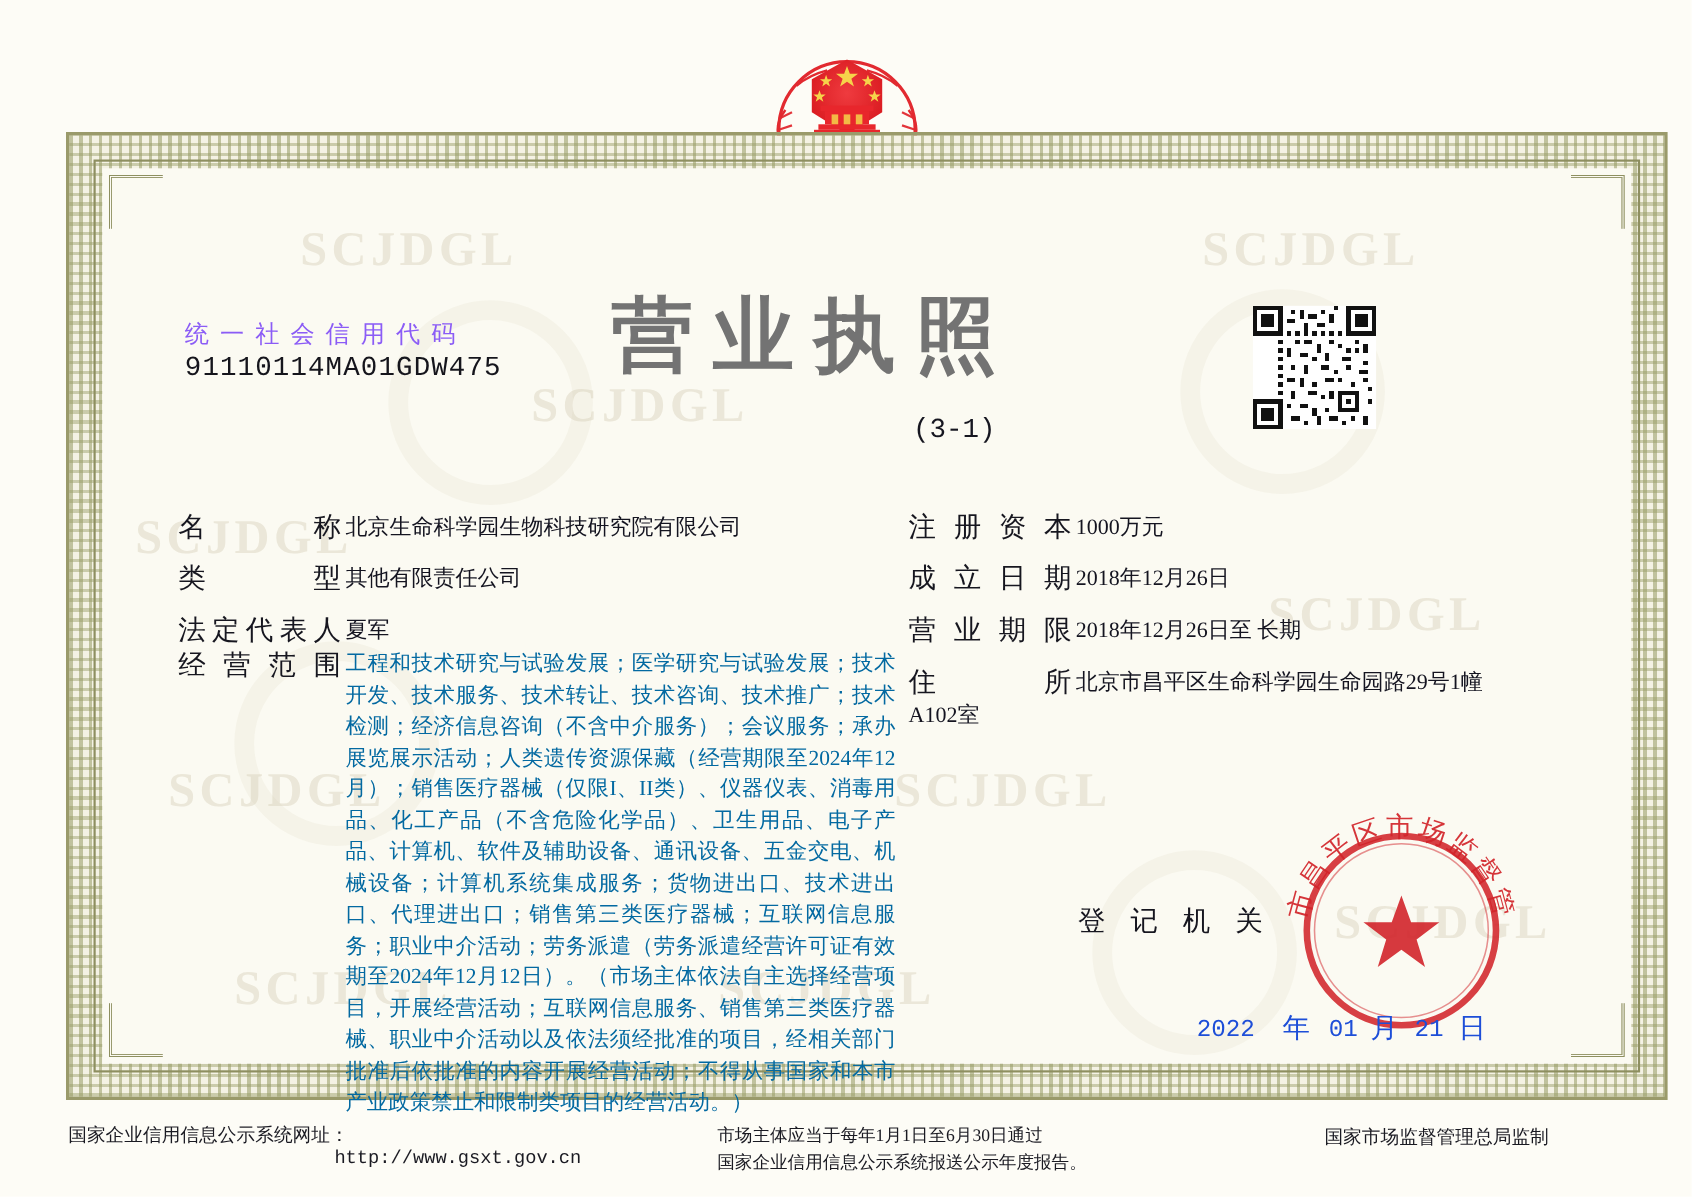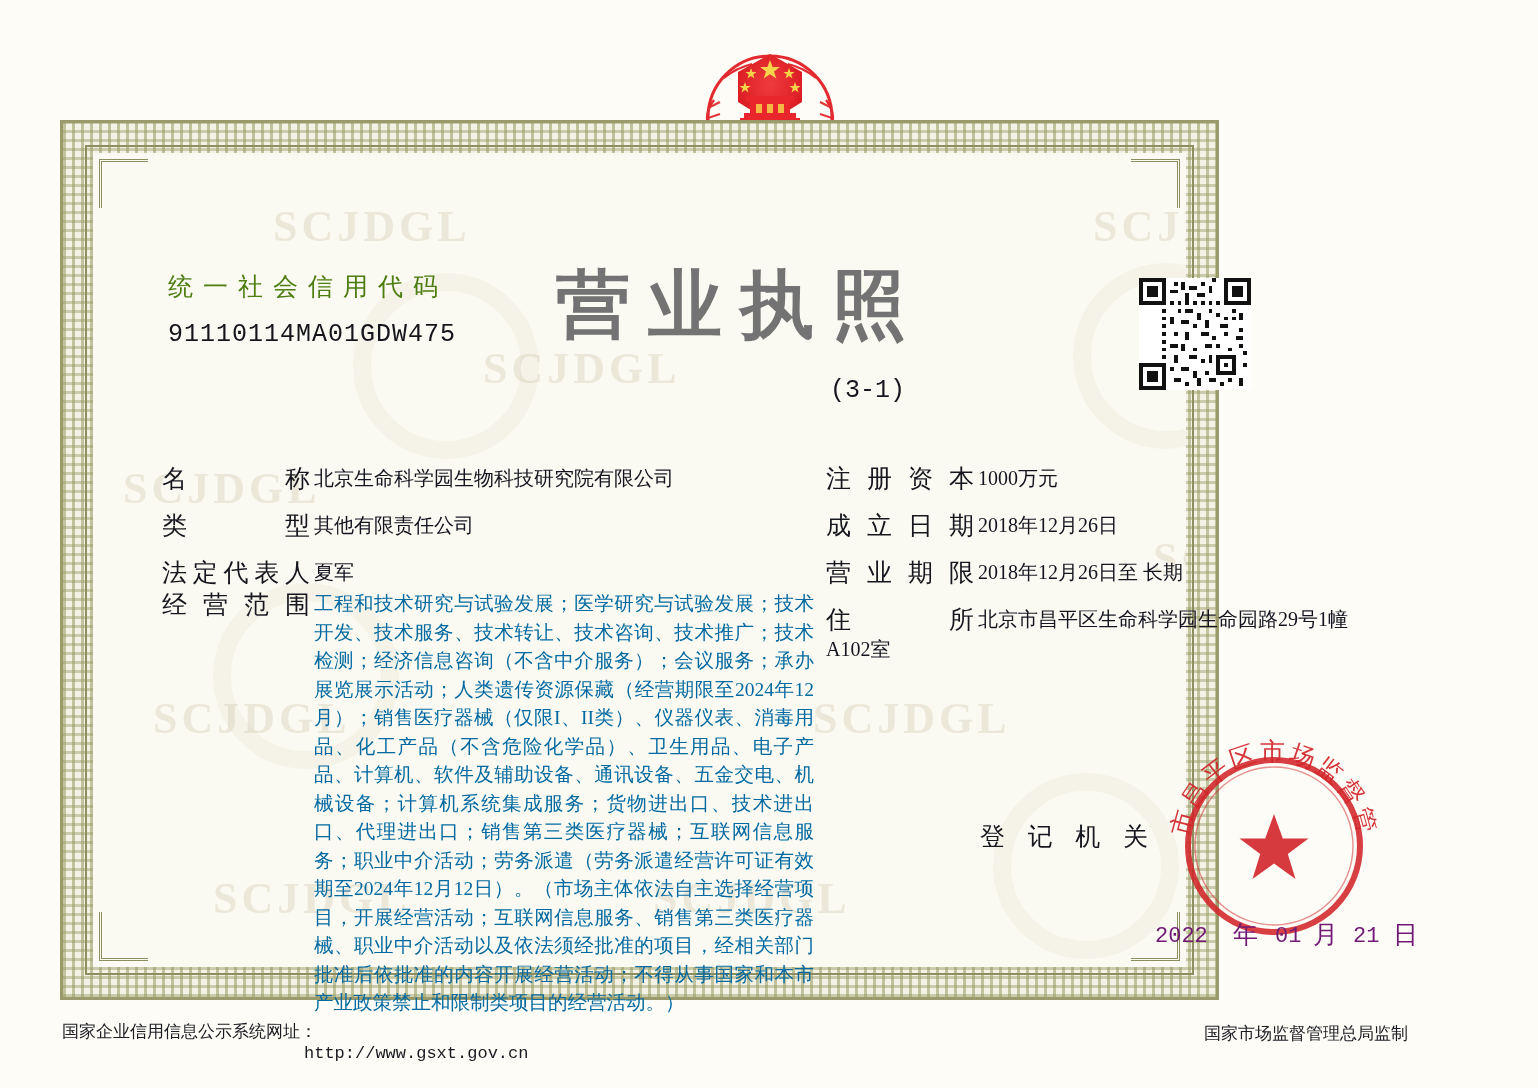--- a/index.html
+++ b/index.html
@@ -17,21 +17,21 @@
     position: relative;
     width: 1538px;
     height: 1088px;
     background: #fdfcf6;
   }
   
   .frame-outer {
     position: absolute;
     left: 60px;
     top: 120px;
-    width: 1159px;
+    width: 1456px;
     height: 880px;
     box-sizing: border-box;
     border: 3px solid #9a9a6a;
     background:
       repeating-linear-gradient(90deg,
         rgba(150,155,100,0.55) 0px,
         rgba(150,155,100,0.55) 3px,
         rgba(255,255,255,0) 3px,
         rgba(255,255,255,0) 9px),
       repeating-linear-gradient(0deg,
@@ -101,24 +101,24 @@
     position: absolute;
     left: 690px;
     top: 38px;
     width: 160px;
     height: 170px;
   }
   
   .credit-label {
     position: absolute;
     left: 168px;
-    top: 270px;
-    font-size: 25px;
+    top: 289px;
+    font-size: 22px;
     letter-spacing: 10px;
-    color: #4d7c0f;
+    color: #8b5cf6;
     font-family: "Liberation Serif", serif;
   }
   .credit-code {
     position: absolute;
     left: 168px;
     top: 320px;
     font-size: 25px;
     letter-spacing: 1px;
     color: #15151c;
     font-family: "Liberation Mono", monospace;
@@ -220,26 +220,26 @@
   .seal {
     position: absolute;
     left: 1158px;
     top: 730px;
     width: 232px;
     height: 232px;
   }
   
   .date-line {
     position: absolute;
-    left: 1155px;
+    left: 1088px;
     top: 918px;
     width: 250px;
     height: 40px;
     font-size: 25px;
-    color: #701a75;
+    color: #1d4ed8;
   }
   .date-y { position:absolute; left:0; top:6px; font-family:"Liberation Mono", monospace; font-size:22px;}
   .date-y-ch { position:absolute; left:78px; top:0px;}
   .date-m { position:absolute; left:120px; top:6px; font-family:"Liberation Mono", monospace; font-size:22px;}
   .date-m-ch { position:absolute; left:158px; top:0px;}
   .date-d { position:absolute; left:198px; top:6px; font-family:"Liberation Mono", monospace; font-size:22px;}
   .date-d-ch { position:absolute; left:238px; top:0px;}
 
   
   .footer {
@@ -585,16 +585,20 @@
     <span class="date-m-ch">月</span>
     <span class="date-d">21</span>
     <span class="date-d-ch">日</span>
   </div>
 
   <div class="footer">
     <div class="footer-left">
       <span>国家企业信用信息公示系统网址：</span>
       <span class="url">http://www.gsxt.gov.cn</span>
     </div>
+    <div class="footer-center">
+      <div>市场主体应当于每年1月1日至6月30日通过</div>
+      <div>国家企业信用信息公示系统报送公示年度报告。</div>
+    </div>
     <div class="footer-right">国家市场监督管理总局监制</div>
   </div>
 
 </div>
 
 </body></html>

